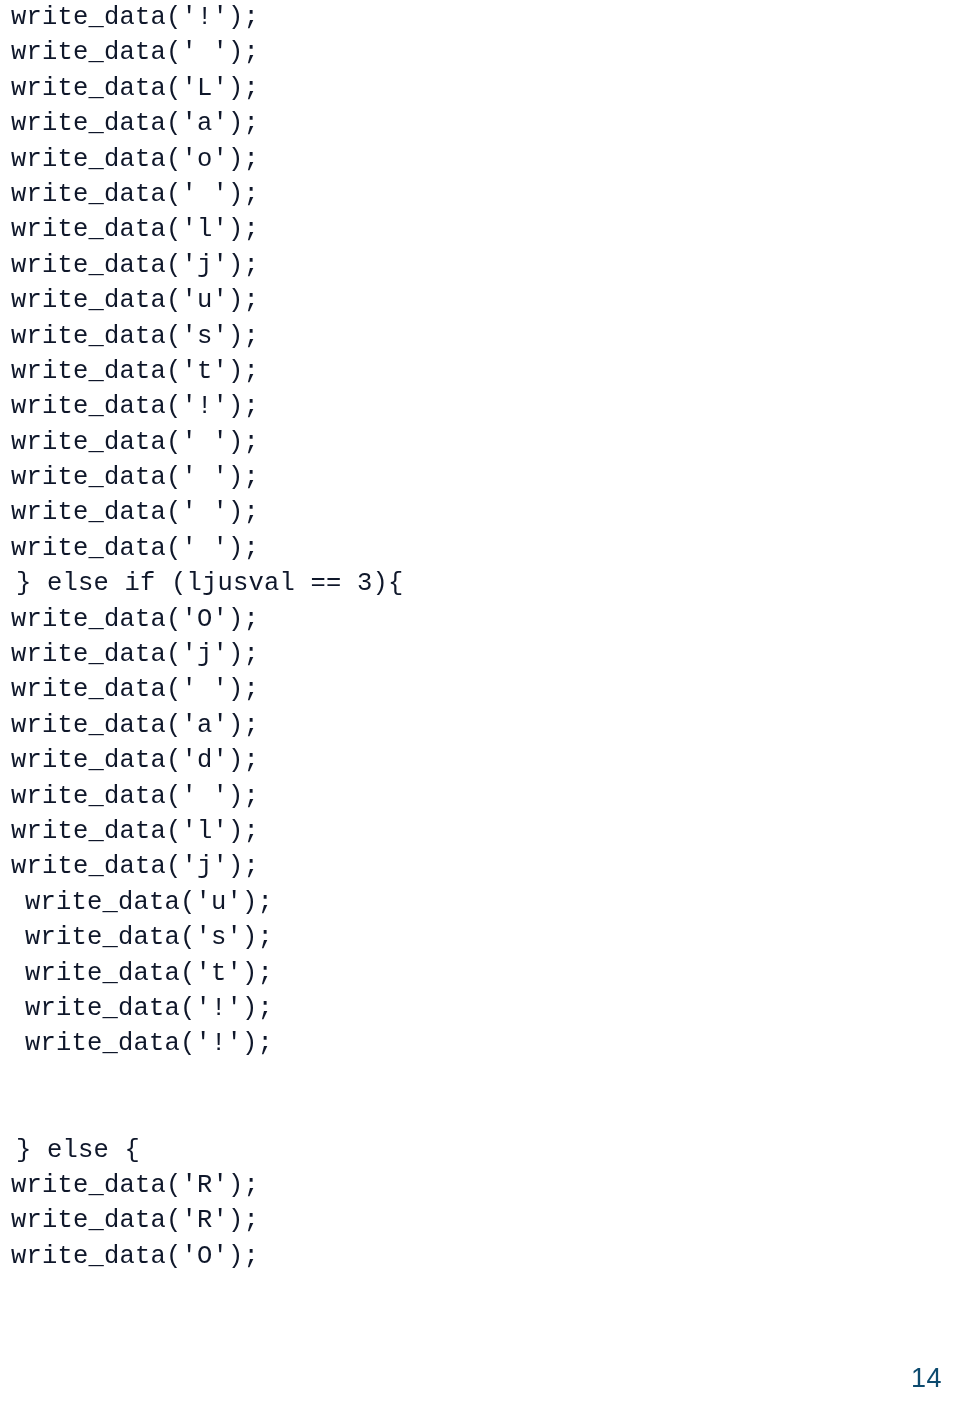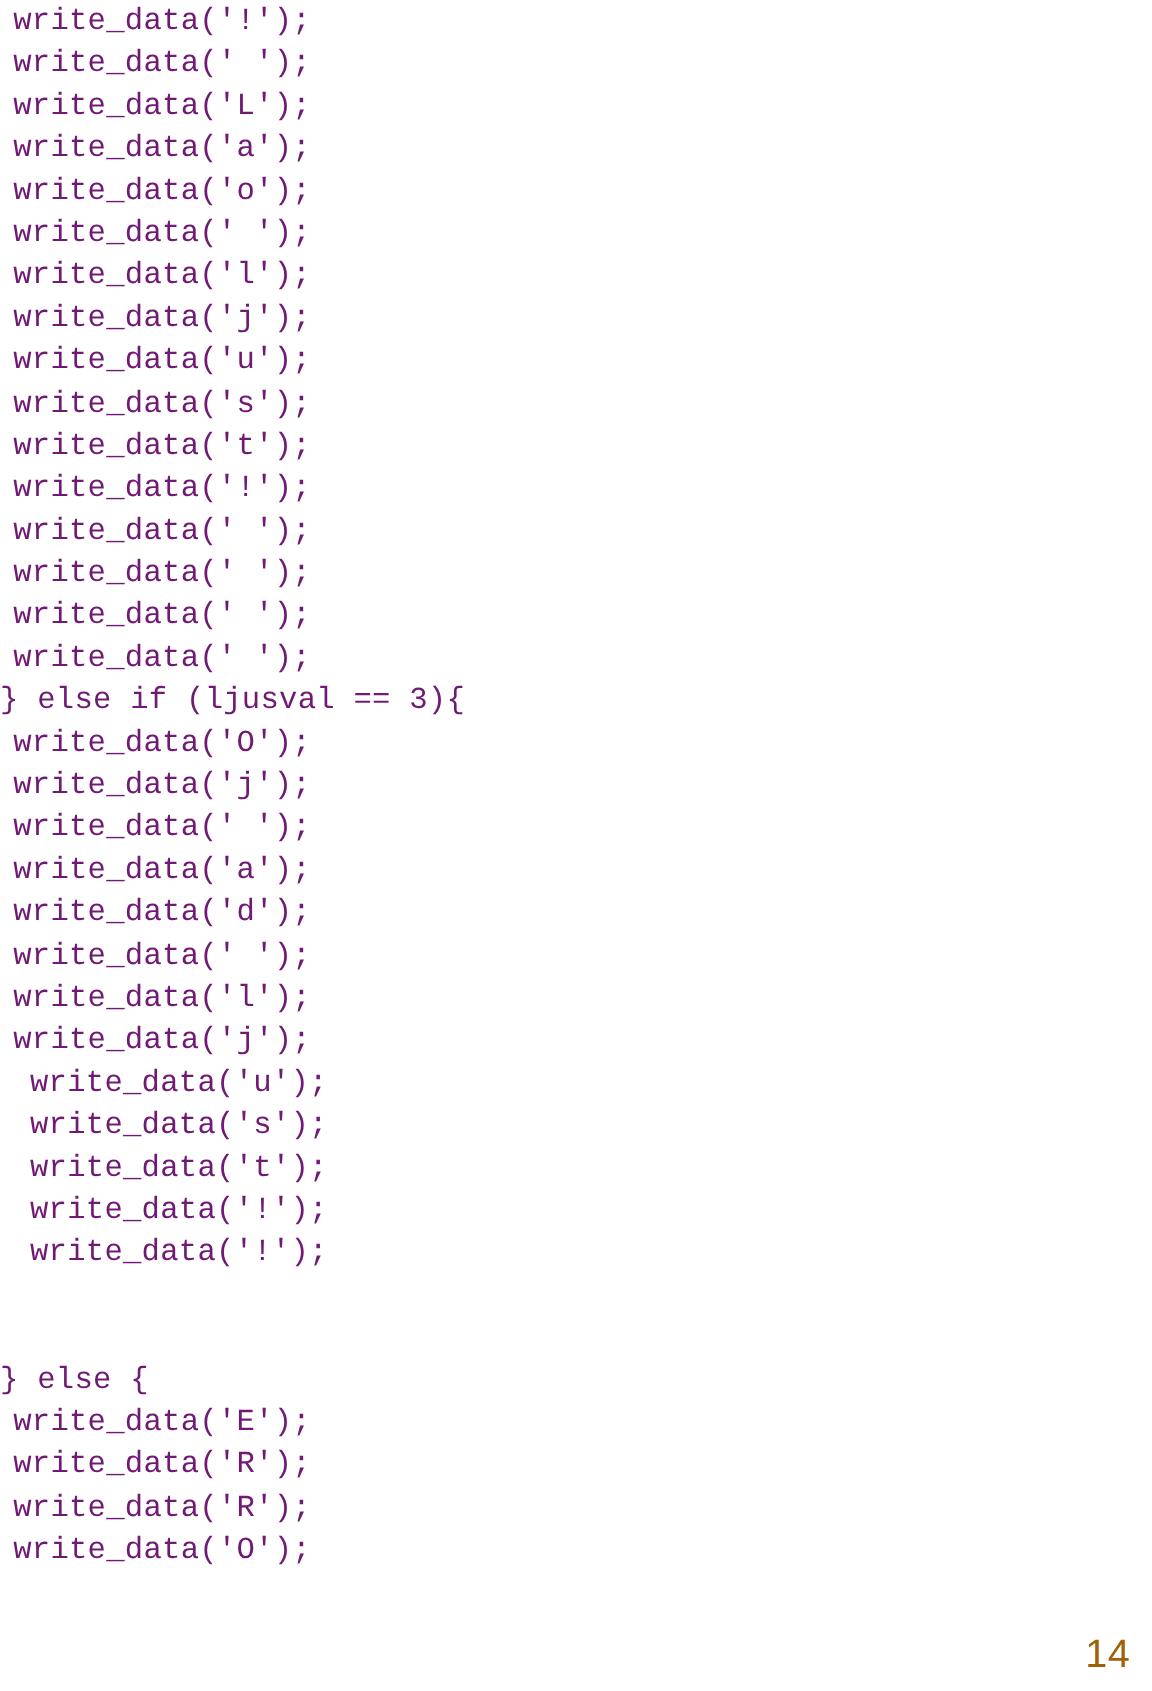--- a/index.html
+++ b/index.html
@@ -31,42 +31,42 @@
     left: 0px;
     top: 0px;
     width: 960px;
   }
 
   .code-line {
     font-family: "Liberation Mono", "DejaVu Sans Mono", monospace;
     font-size: 25.5px;
     line-height: 35.4px;
     height: 35.4px;
-    color: #701a75;
+    color: #0f172a;
     white-space: pre;
     letter-spacing: 0.2px;
   }
 
   .code-line.blank {
     color: transparent;
   }
 
   
-  .ind-0 { padding-left: 0px; }
+  .ind-0 { padding-left: 0px; margin-left: 16px; }
   .ind-1 { padding-left: 11px; }
   .ind-2 { padding-left: 25px; }
 
   #page-number {
     position: absolute;
     right: 18px;
     top: 1363px;
     font-family: "Liberation Sans", "DejaVu Sans", sans-serif;
-    font-size: 33px;
+    font-size: 27px;
     line-height: 30px;
-    color: #a16207;
+    color: #0c4a6e;
     letter-spacing: 0.5px;
   }
 </style>
 </head>
 <body>
 
 <div id="page">
 
   <div id="code-block">
       <div class="code-line ind-1">write_data('!');</div>
@@ -95,21 +95,20 @@
       <div class="code-line ind-1">write_data('l');</div>
       <div class="code-line ind-1">write_data('j');</div>
       <div class="code-line ind-2">write_data('u');</div>
       <div class="code-line ind-2">write_data('s');</div>
       <div class="code-line ind-2">write_data('t');</div>
       <div class="code-line ind-2">write_data('!');</div>
       <div class="code-line ind-2">write_data('!');</div>
       <div class="code-line ind-0 blank"></div>
       <div class="code-line ind-0 blank"></div>
       <div class="code-line ind-0">} else {</div>
-      <div class="code-line ind-1">write_data('E');</div>
       <div class="code-line ind-1">write_data('R');</div>
       <div class="code-line ind-1">write_data('R');</div>
       <div class="code-line ind-1">write_data('O');</div>
     </div>
 
   <div id="page-number">14</div>
 
 </div>
 
 </body></html>

